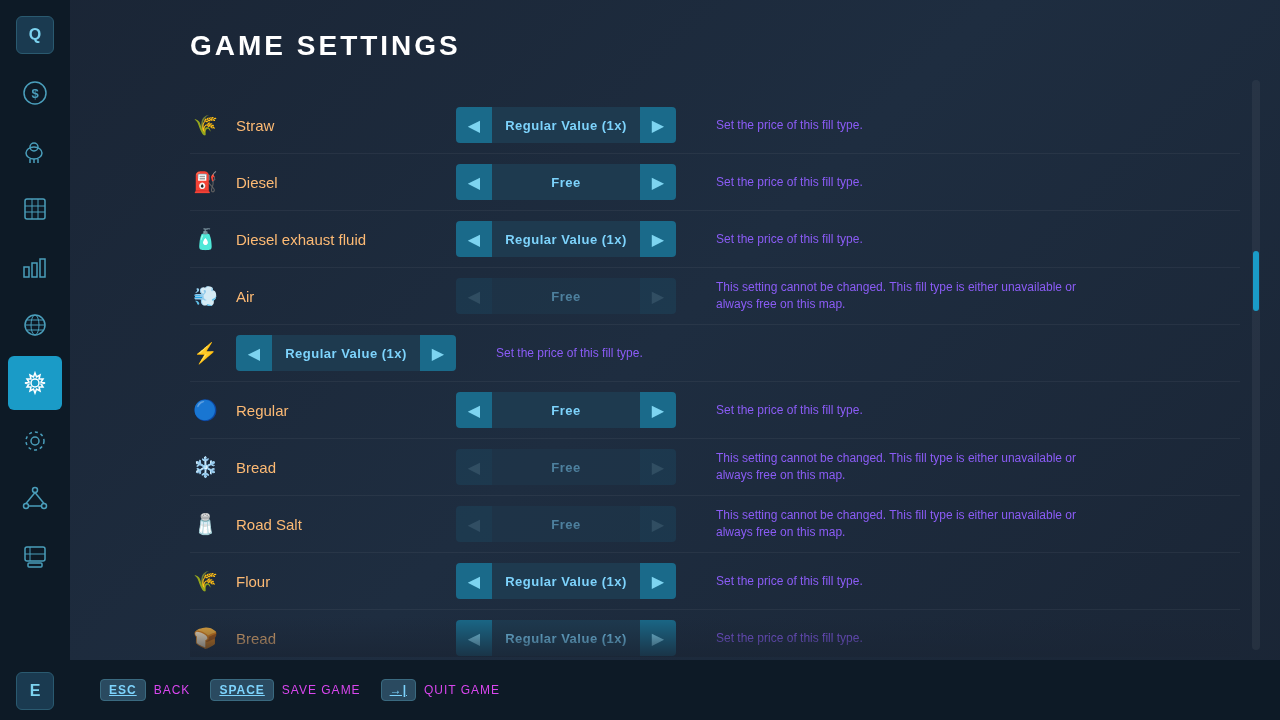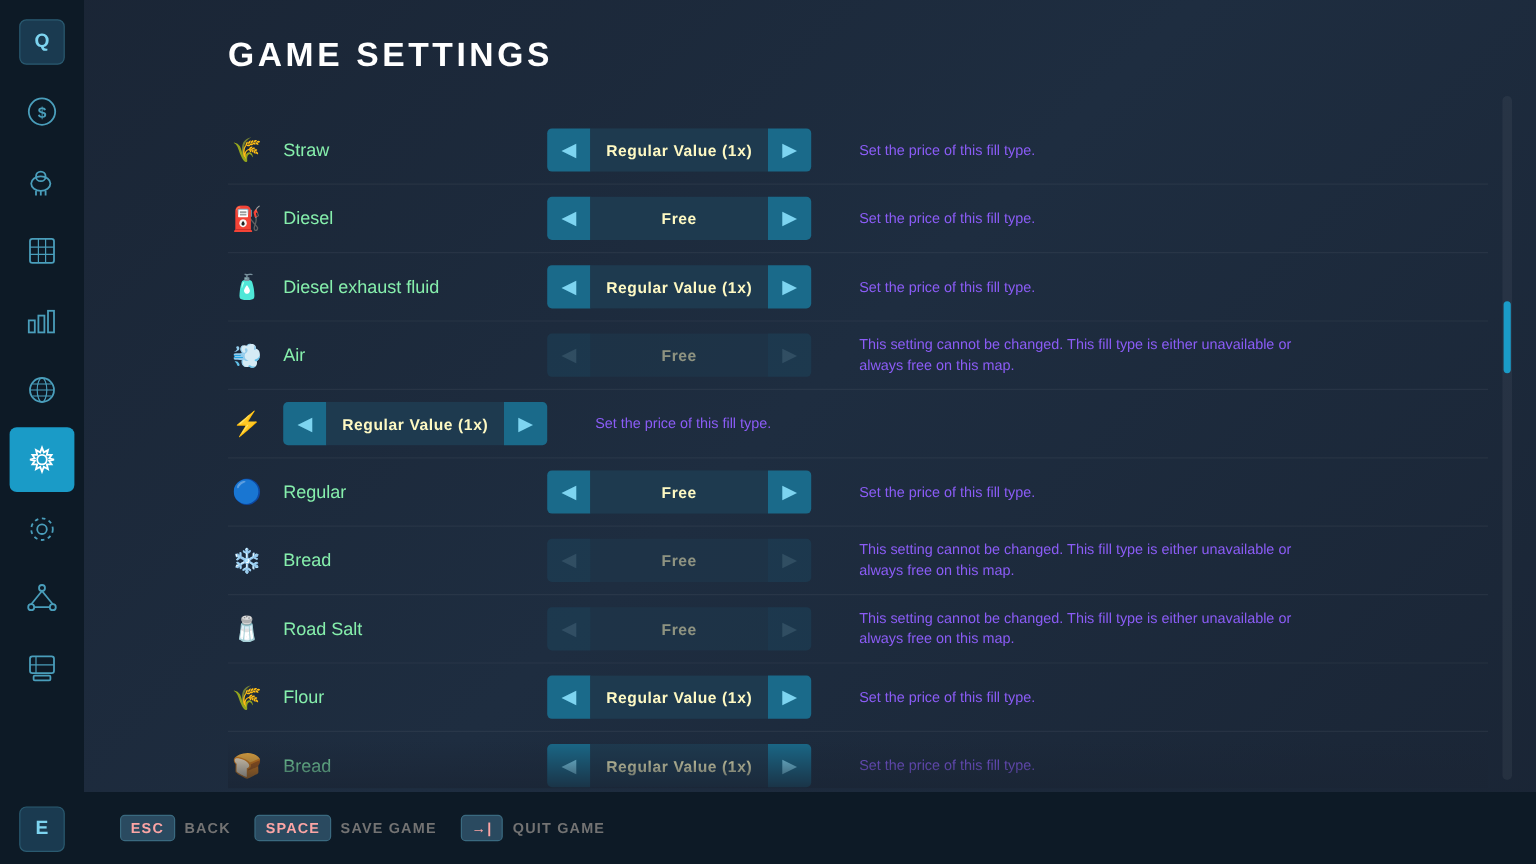--- a/index.html
+++ b/index.html
@@ -101,21 +101,21 @@
       align-items: center;
       justify-content: center;
       font-size: 20px;
       margin-right: 14px;
       flex-shrink: 0;
     }
 
     .setting-name {
       width: 220px;
       font-size: 15px;
-      color: #86efac;
+      color: #fdba74;
       flex-shrink: 0;
     }
 
     
     .value-control {
       display: flex;
       align-items: center;
       width: 220px;
       margin-right: 40px;
       flex-shrink: 0;
@@ -154,21 +154,21 @@
 
     .value-display {
       flex: 1;
       height: 36px;
       background: #1e3a4f;
       display: flex;
       align-items: center;
       justify-content: center;
       font-size: 13px;
       font-weight: 700;
-      color: #fef9c3;
+      color: #7dd3fc;
       letter-spacing: 0.5px;
     }
 
     .setting-description {
       font-size: 12px;
       color: #8b5cf6;
       max-width: 360px;
       line-height: 1.4;
     }
 
@@ -215,30 +215,30 @@
       gap: 8px;
     }
 
     .key-badge {
       background: #2a4a60;
       border: 1px solid #3a6a80;
       border-radius: 4px;
       padding: 3px 8px;
       font-size: 12px;
       font-weight: 700;
-      color: #fca5a5;
+      color: #7dd3fc;
       letter-spacing: 1px;
+      text-decoration: underline;
     }
 
     .key-label {
       font-size: 12px;
-      color: #737373;
+      color: #d946ef;
       letter-spacing: 1px;
       text-transform: uppercase;
-      font-weight: bold;
     }
 
     
     .q-button {
       position: absolute;
       top: 16px;
       left: 16px;
       width: 38px;
       height: 38px;
       background: #1a3a50;

